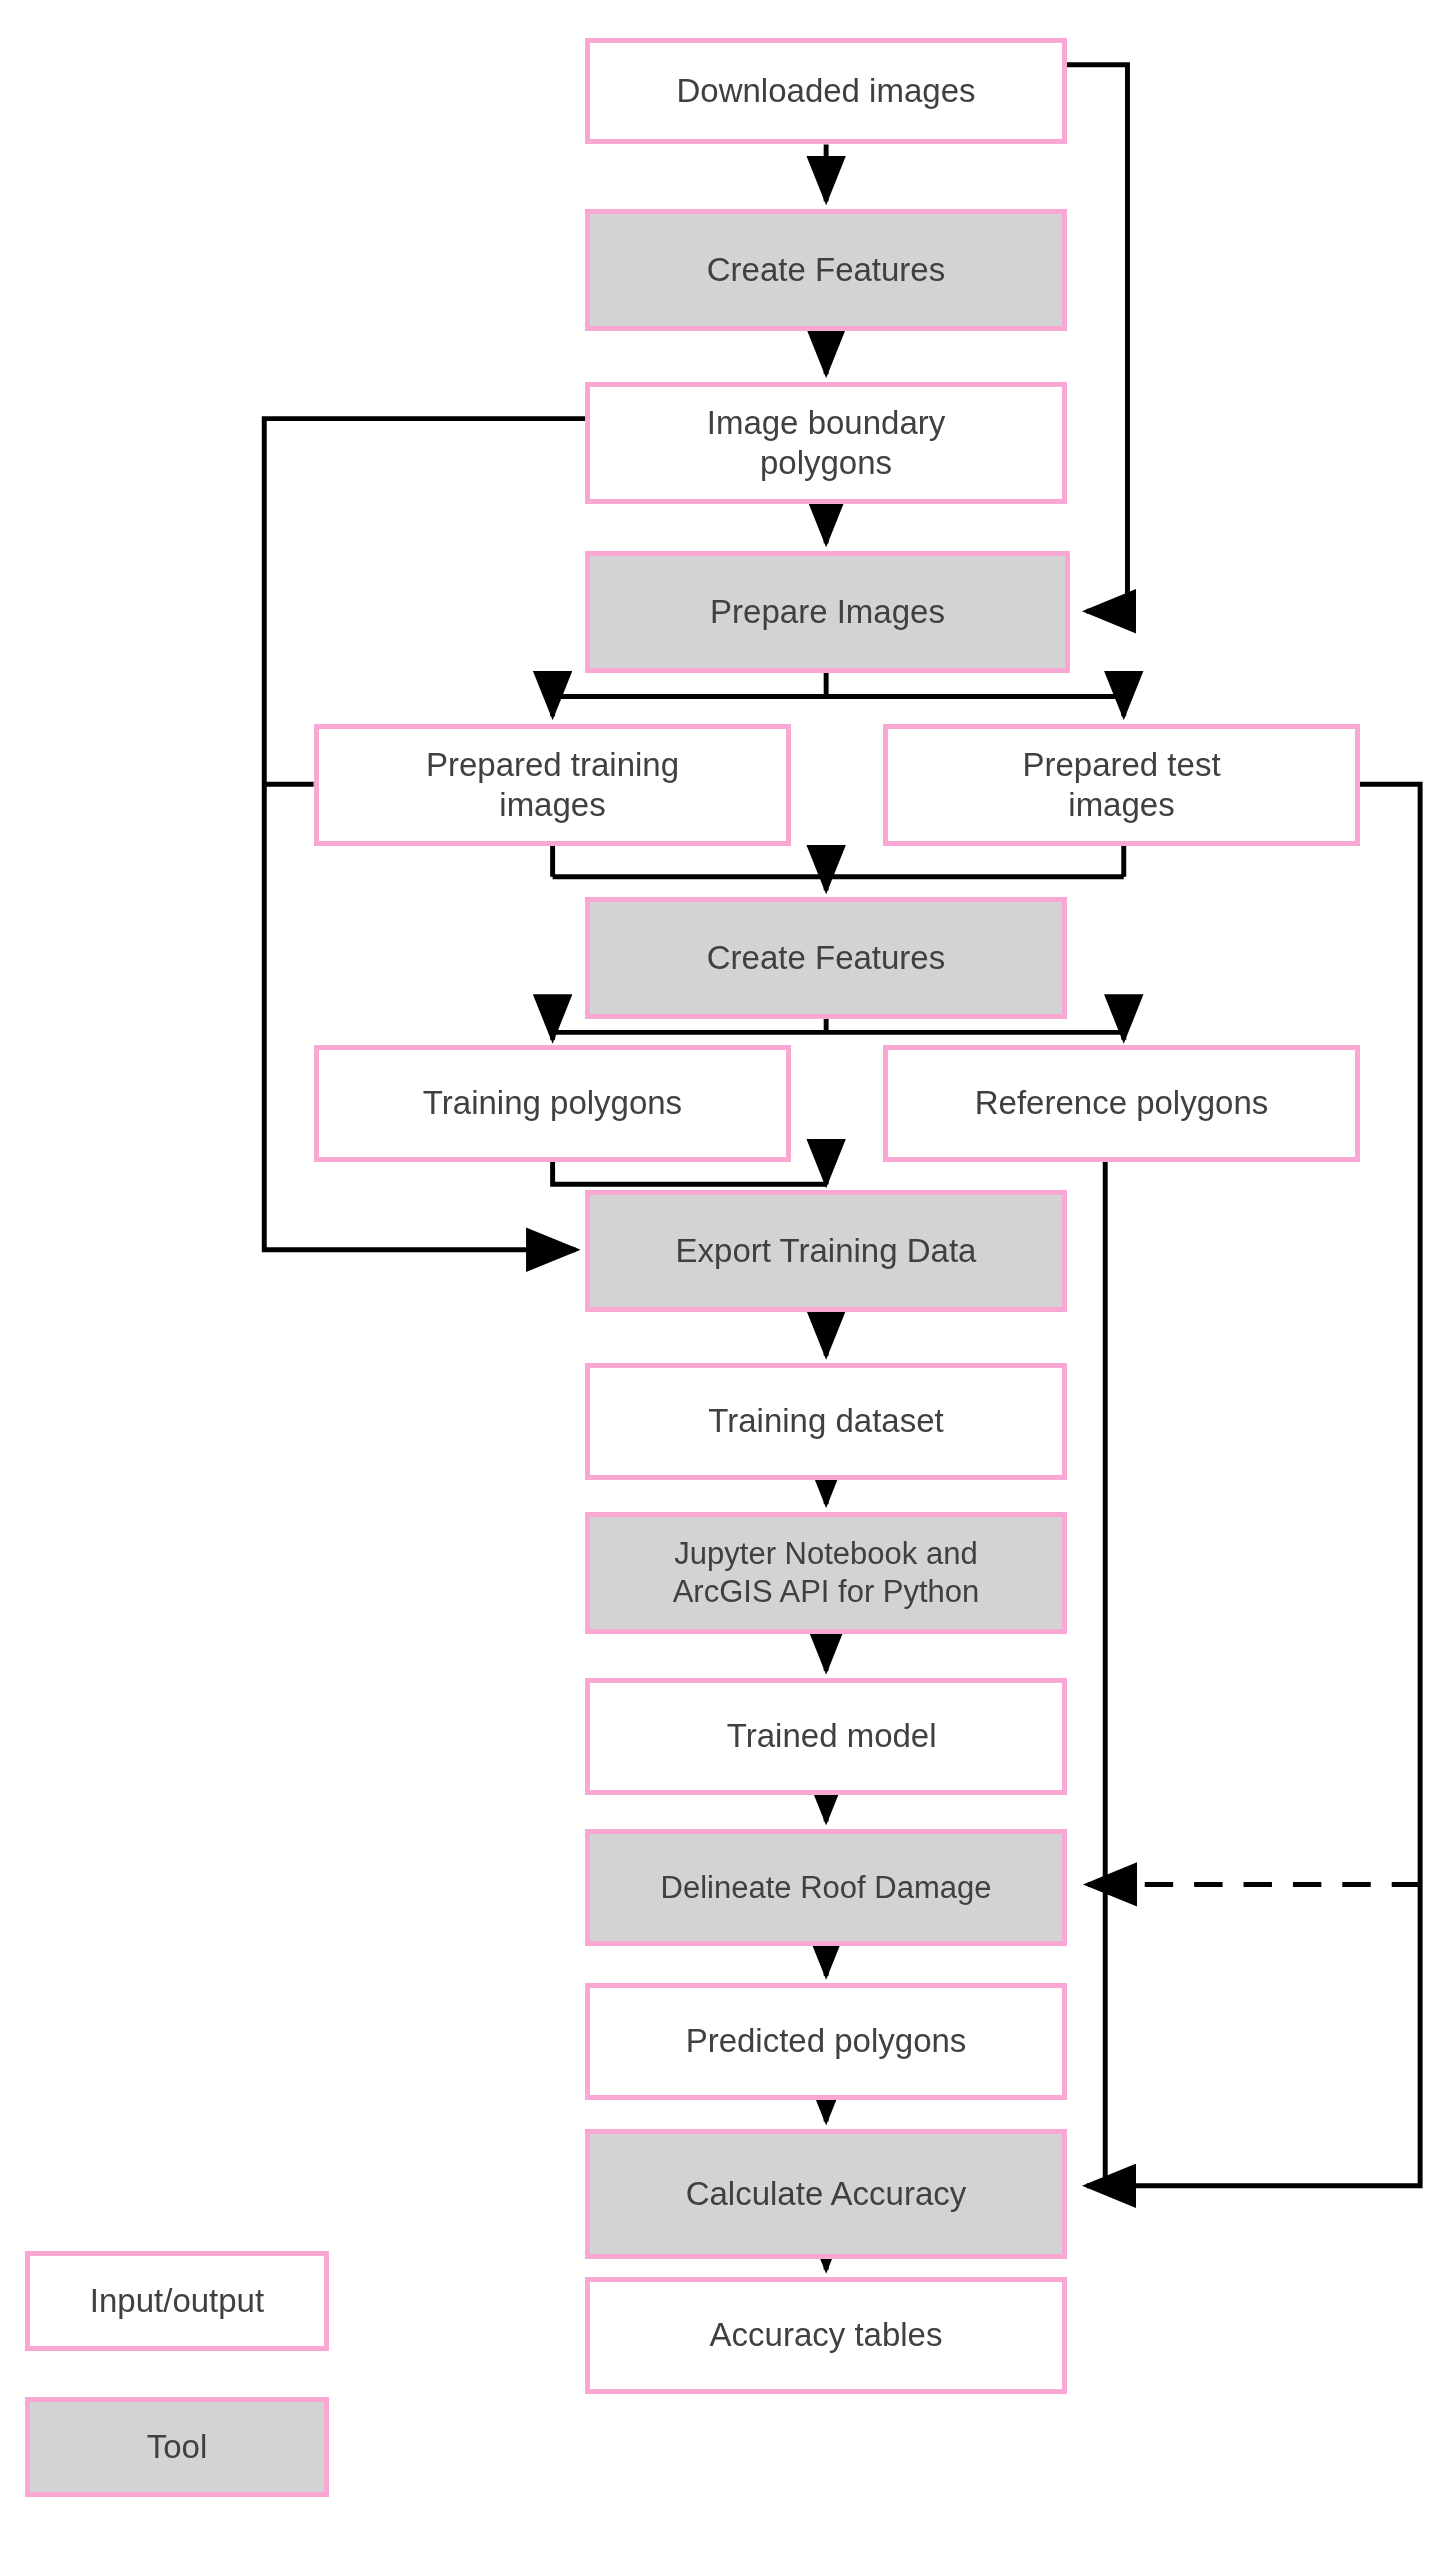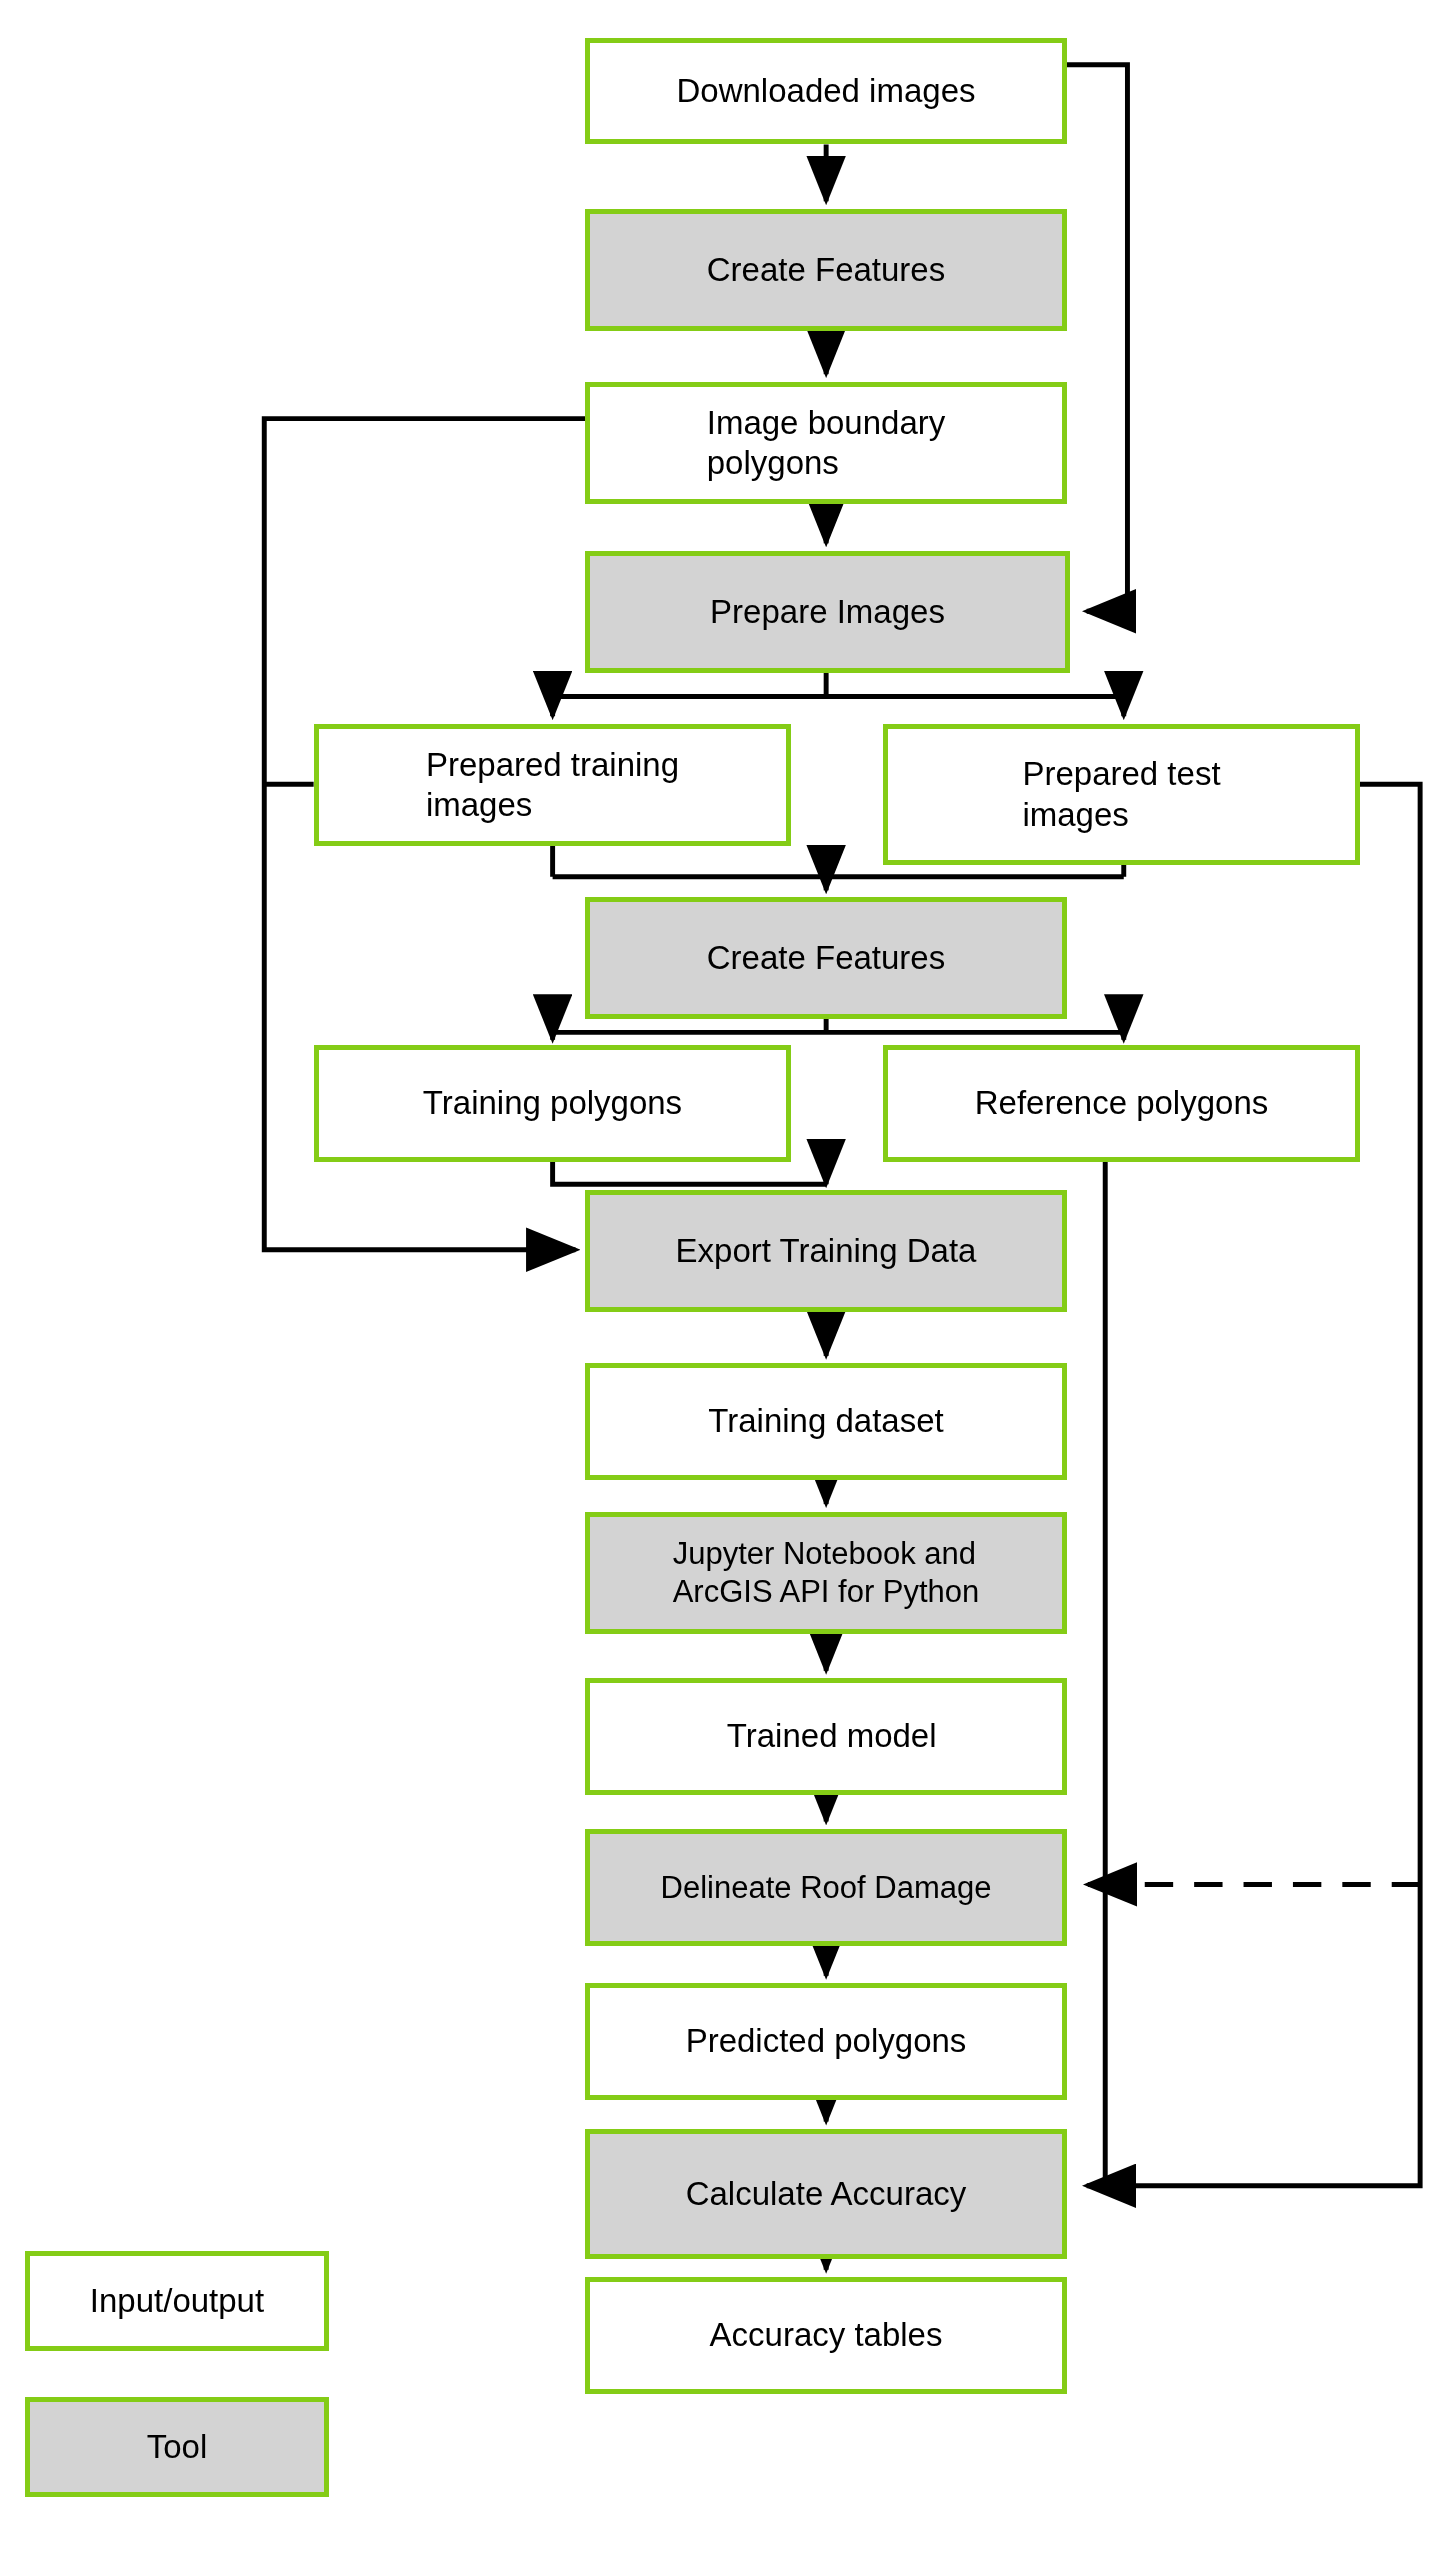--- a/index.html
+++ b/index.html
@@ -7,27 +7,27 @@
     position:relative;
     width:1451px;
     height:2576px;
     background:#ffffff;
     font-family:"Liberation Sans", sans-serif;
     overflow:hidden;
   }
   .node{
     position:absolute;
     box-sizing:border-box;
-    border:5px solid #84cc16;
+    border:5px solid #f9a8d4;
     display:flex;
     align-items:center;
     justify-content:center;
-    text-align:left;
+    text-align:center;
     line-height:1.22;
-    color:#000000;
+    color:#404040;
     font-size:33px;
     padding:0 8.6px;
     z-index:3;
   }
   .node.io{ background:#ffffff; }
   .node.tool{ background:#d3d3d3; }
   .node .lbl{ white-space:pre-line; display:block; }
   svg#wires{
     position:absolute;
     left:0; top:0;
@@ -112,21 +112,21 @@
       <span class="lbl">Image boundary
 polygons</span>
     </div>
   <div class="node tool" style="left:585px;top:551px;width:485px;height:122px;">
       <span class="lbl">Prepare Images</span>
     </div>
   <div class="node io" style="left:314px;top:724px;width:477px;height:122px;">
       <span class="lbl">Prepared training
 images</span>
     </div>
-  <div class="node io" style="left:883px;top:724px;width:477px;height:141px;">
+  <div class="node io" style="left:883px;top:724px;width:477px;height:122px;">
       <span class="lbl">Prepared test
 images</span>
     </div>
   <div class="node tool" style="left:585px;top:897px;width:482px;height:122px;">
       <span class="lbl">Create Features</span>
     </div>
   <div class="node io" style="left:314px;top:1045px;width:477px;height:117px;">
       <span class="lbl">Training polygons</span>
     </div>
   <div class="node io" style="left:883px;top:1045px;width:477px;height:117px;">

